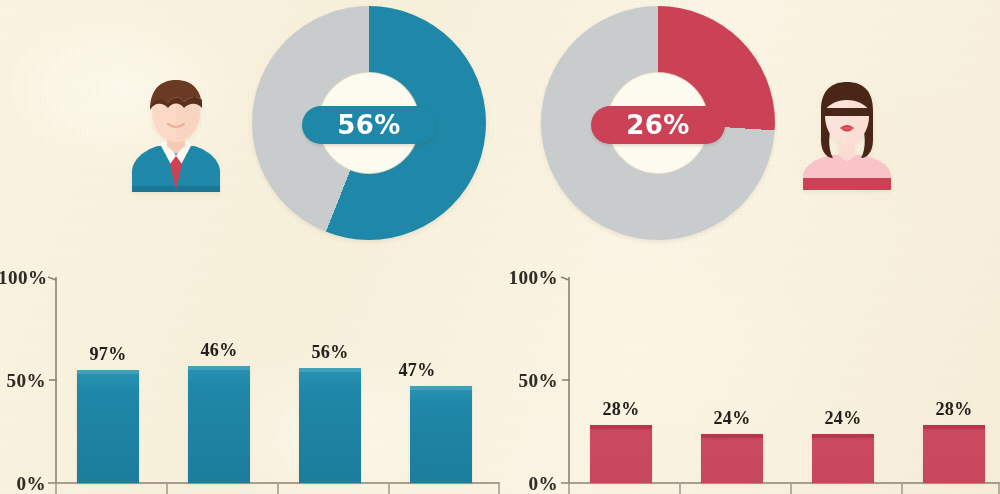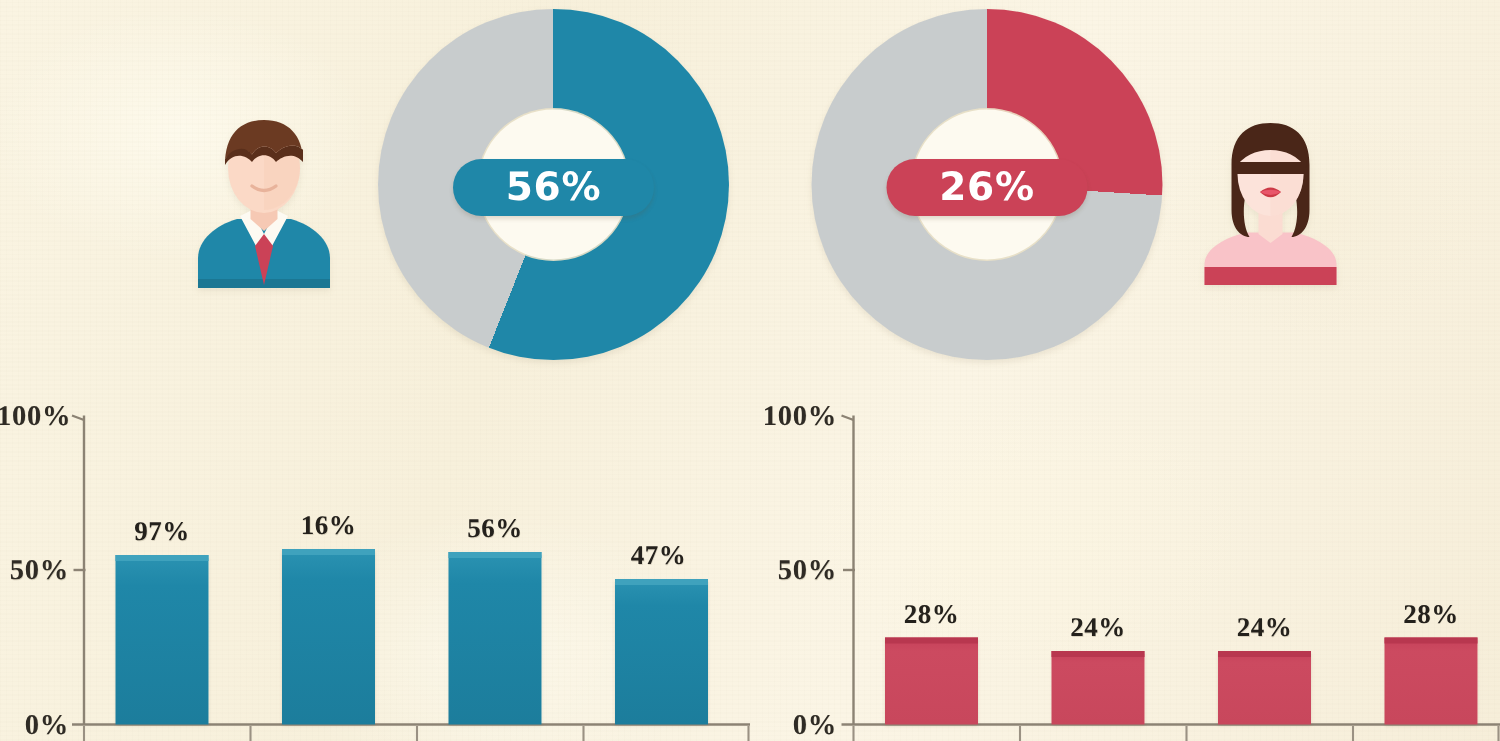--- a/index.html
+++ b/index.html
@@ -224,27 +224,27 @@
     </svg>
 
     <div class="axis-label" style="left:-2px; top:9px; width:48px;">100%</div>
     <div class="axis-label" style="left:-2px; top:112px; width:48px;">50%</div>
     <div class="axis-label" style="left:-2px; top:215px; width:48px;">0%</div>
 
     <div class="bar blue" style="left:77px; top:112px; width:62px; height:113px;"></div>
     <div class="bar-value" style="left:77px; top:86px; width:62px;">97%</div>
 
     <div class="bar blue" style="left:188px; top:108px; width:62px; height:117px;"></div>
-    <div class="bar-value" style="left: 188px; top: 82px; width: 62px;">16%</div>
+    <div class="bar-value" style="left: 188px; top: 82px; width: 62px;">46%</div>
 
     <div class="bar blue" style="left:299px; top:110px; width:62px; height:115px;"></div>
     <div class="bar-value" style="left:299px; top:84px; width:62px;">56%</div>
 
     <div class="bar blue" style="left:410px; top:128px; width:62px; height:97px;"></div>
-    <div class="bar-value" style="left:408px; top:102px; width:62px;">47%</div>
+    <div class="bar-value" style="left:386px; top:102px; width:62px;">47%</div>
   </div>
 
   <div class="chart" id="chart-female">
     <svg viewBox="0 0 500 236" width="500" height="236" style="position:absolute;left:0;top:0;">
       <path d="M69 19 L69 225" stroke="#8c8374" stroke-width="1.6" fill="none"></path>
       <path d="M61 19 L69 22" stroke="#8c8374" stroke-width="1.6" fill="none"></path>
       <path d="M62 122 L70 122" stroke="#8c8374" stroke-width="1.6" fill="none"></path>
       <path d="M61 225 L500 225" stroke="#8c8374" stroke-width="1.6" fill="none"></path>
       <path d="M69 226 L69 236" stroke="#9a9183" stroke-width="1.4"></path>
       <path d="M180 226 L180 236" stroke="#9a9183" stroke-width="1.4"></path>

